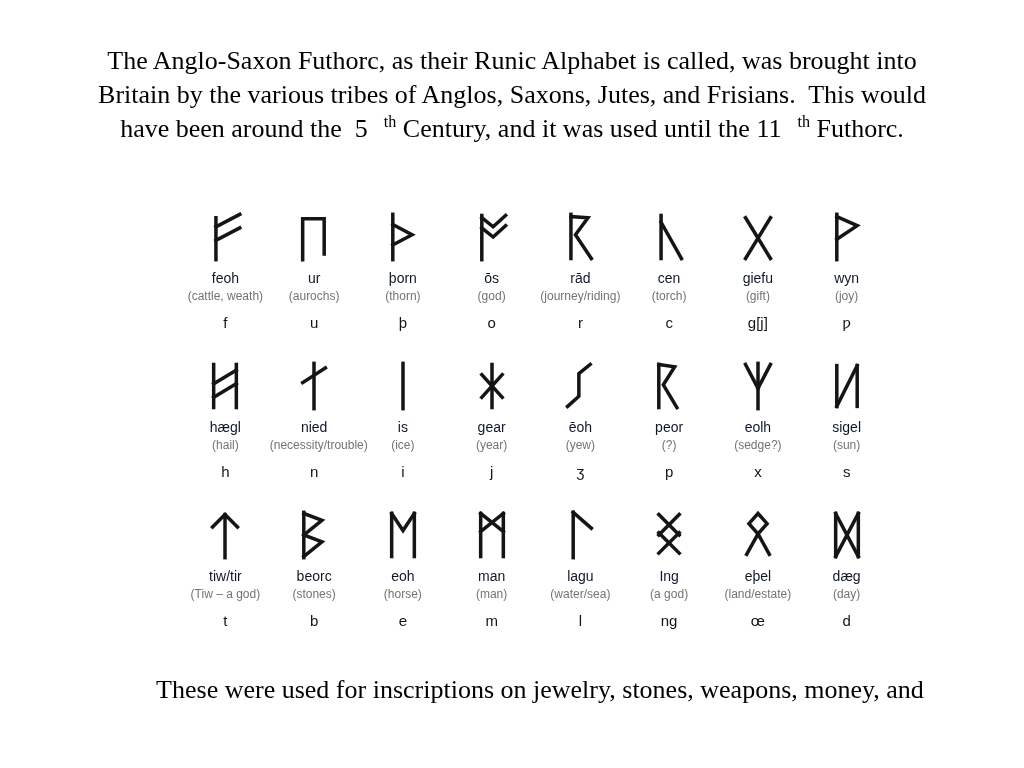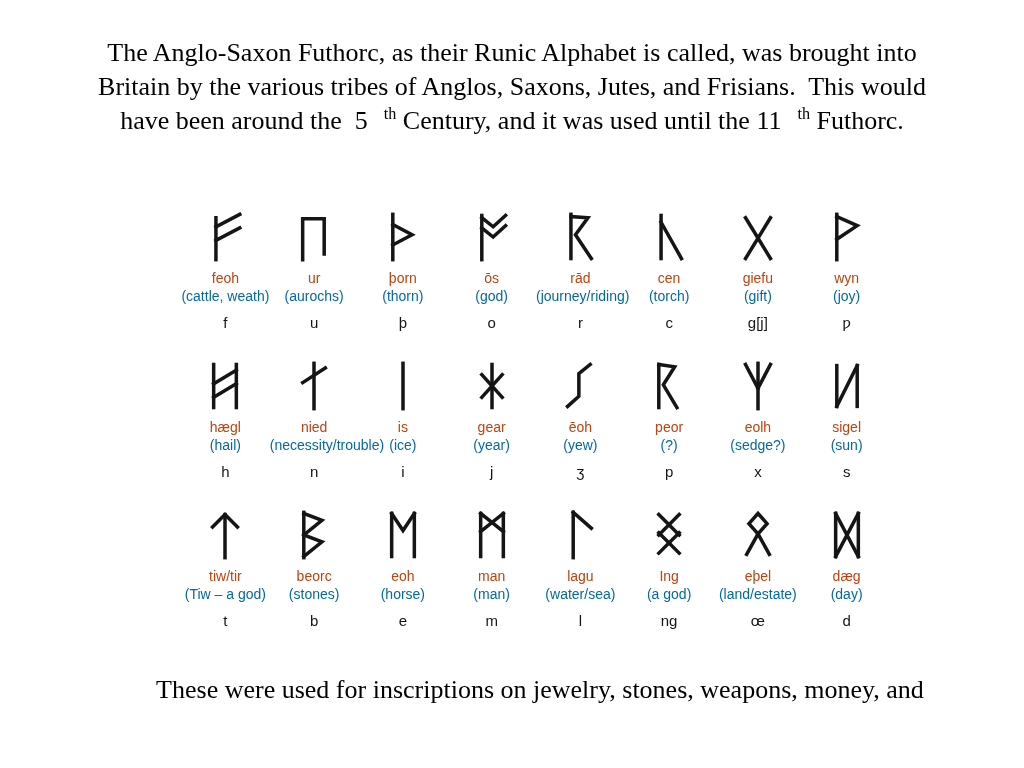--- a/index.html
+++ b/index.html
@@ -6,21 +6,21 @@
   body{
     width:1024px;height:768px;
     background:#ffffff;
     position:relative;
     overflow:hidden;
     font-family:"Liberation Sans", sans-serif;
     color:#000;
   }
   .intro{
     position:absolute;
-    top:36px;left:0;width:1024px;
+    top:44px;left:0;width:1024px;
     text-align:center;
     font-family:"Liberation Serif", serif;
     font-size:26px;
     line-height:34px;
     color:#000;
   }
   .intro .tline{white-space:pre;}
   sup.th{
     font-size:0.62em;
     vertical-align:super;
@@ -45,29 +45,29 @@
     height:54px;
     display:flex;
     align-items:center;
     justify-content:center;
   }
   .rune-glyph-box svg{display:block;}
   .rune-name{
     display:block;
     font-size:14px;
     line-height:19px;
-    color:#c2410c;
+    color:#0f172a;
     white-space:nowrap;
     margin-top:5px;
   }
   .rune-meaning{
     display:block;
-    font-size:14px;
+    font-size:12px;
     line-height:17px;
-    color:#0369a1;
+    color:#737373;
     white-space:nowrap;
   }
   .rune-letter{
     display:block;
     font-size:15px;
     line-height:18px;
     color:#151515;
     margin-top:9px;
     white-space:nowrap;
   }

